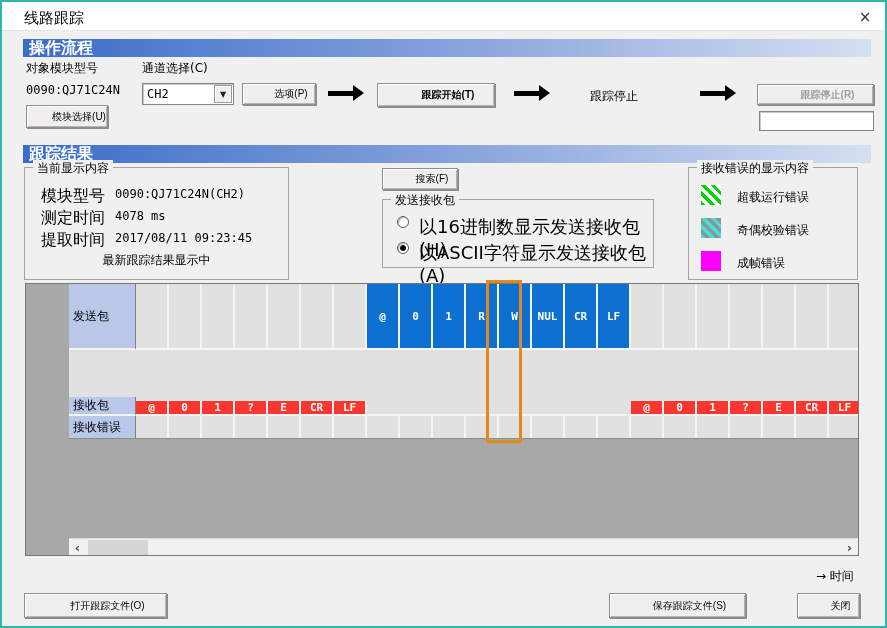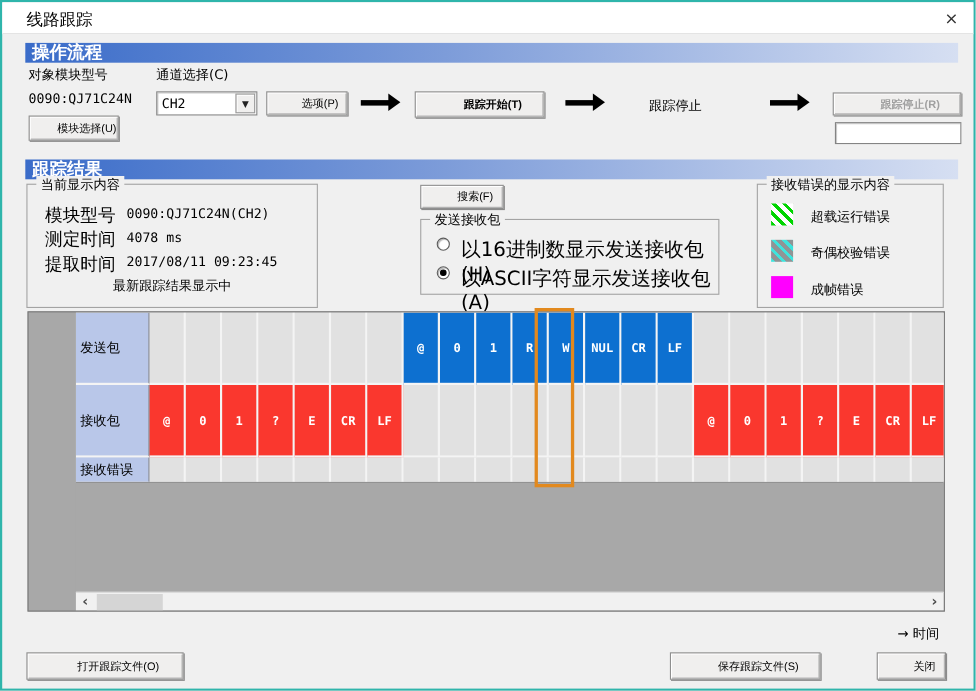--- a/index.html
+++ b/index.html
@@ -241,21 +241,21 @@
           <div class="gc"></div>
           <div class="gc"></div>
           <div class="gc"></div>
           <div class="gc"></div>
           <div class="gc"></div>
           <div class="gc"></div>
           <div class="gc"></div>
           <div class="gc on-send">@</div>
           <div class="gc on-send"></div>
         </div>
-        <div class="grow" style="height: 66px;">
+        <div class="grow" style="height: 66px; align-items: flex-end;">
           <div class="gh">接收包</div>
           <div class="gc on-recv">@</div>
           <div class="gc on-recv">0</div>
           <div class="gc on-recv">1</div>
           <div class="gc on-recv">?</div>
           <div class="gc on-recv">E</div>
           <div class="gc on-recv">CR</div>
           <div class="gc on-recv">LF</div>
           <div class="gc"></div>
           <div class="gc"></div>

